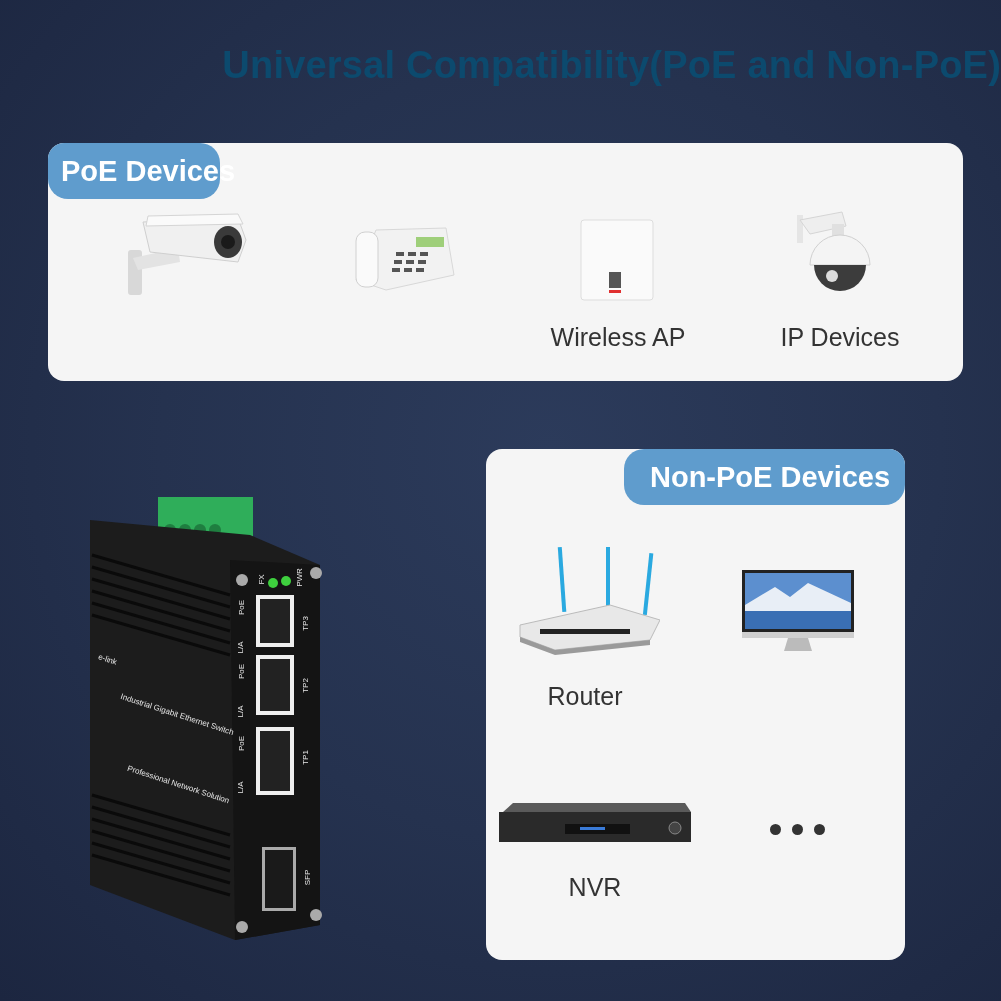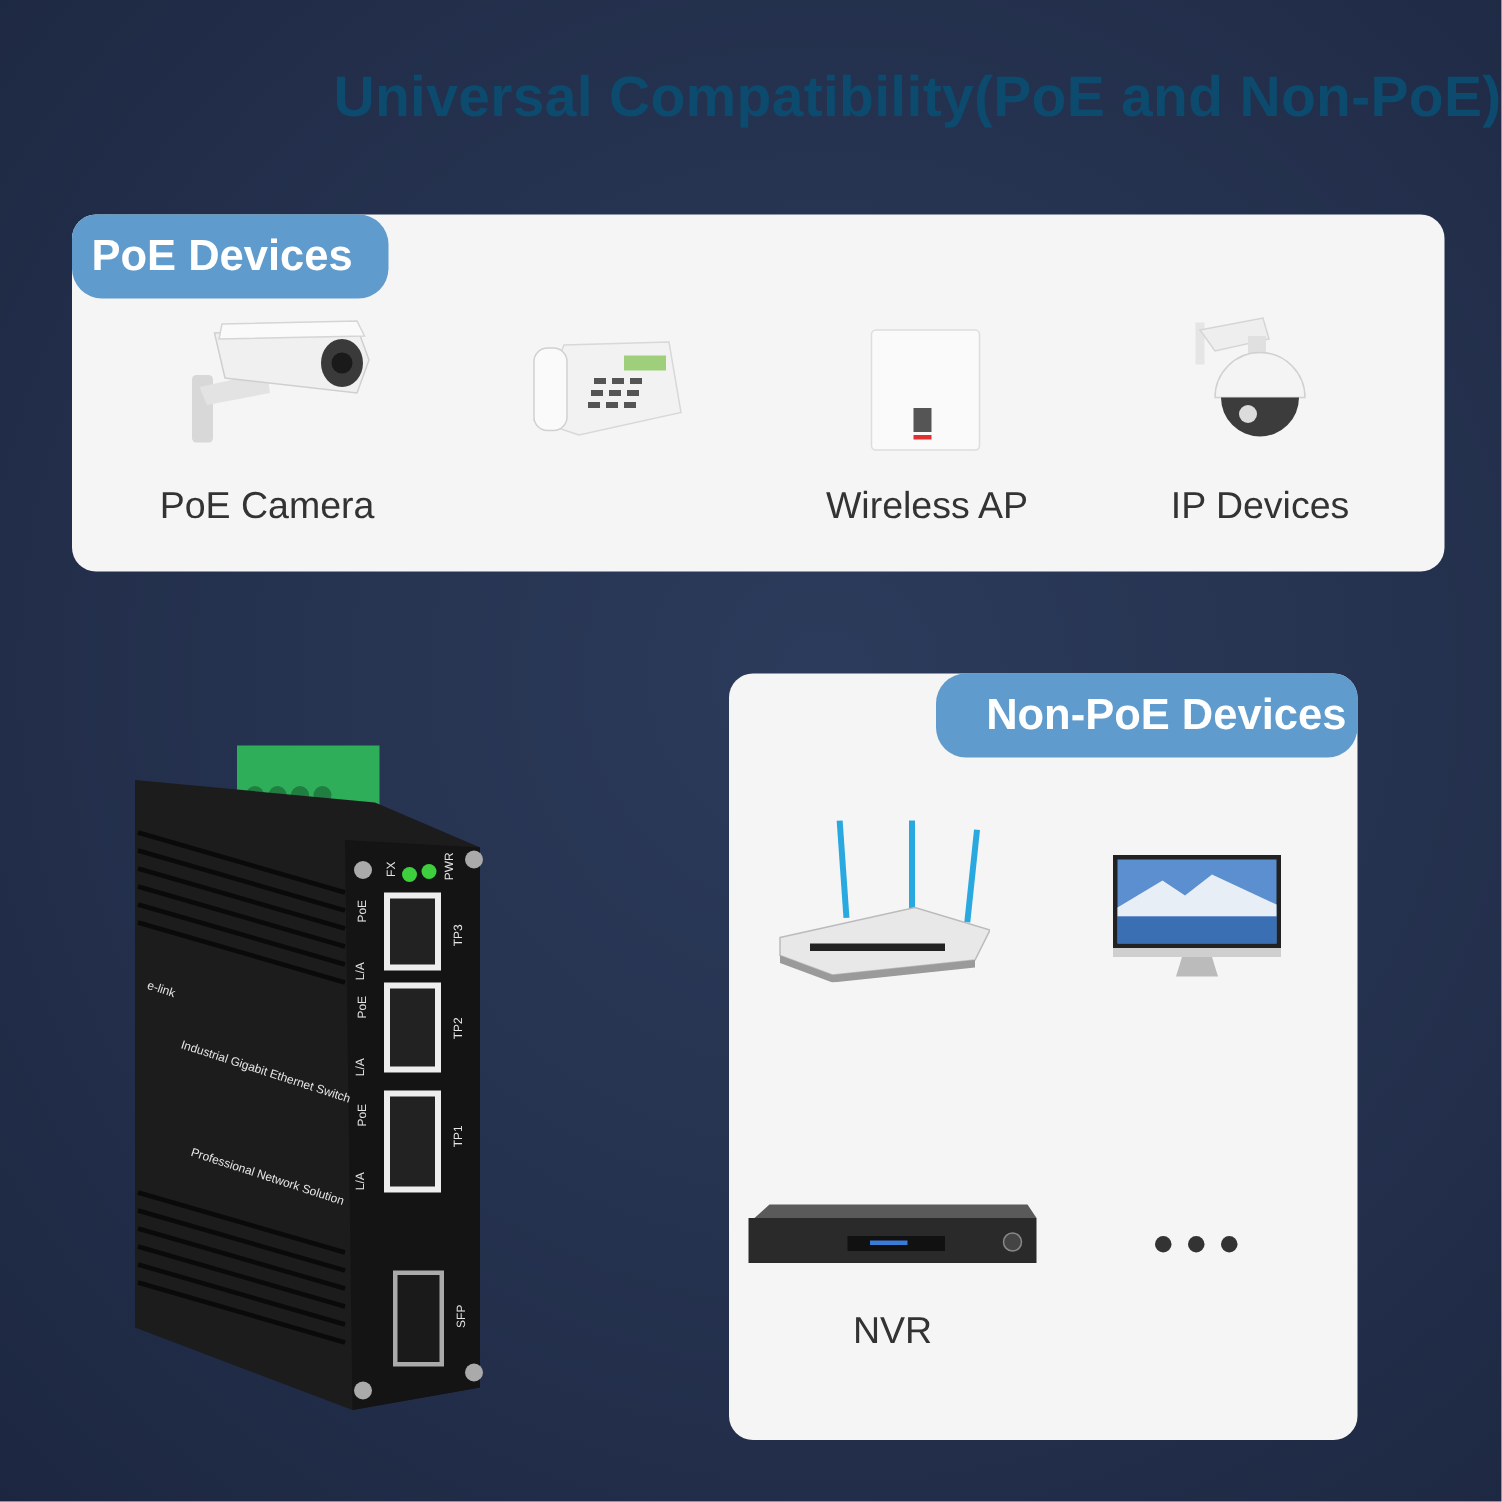--- a/index.html
+++ b/index.html
@@ -16,22 +16,22 @@
   .panel {
     position: absolute; background: #f5f5f5; border-radius: 16px;
   }
   .panel-poe { left: 48px; top: 143px; width: 915px; height: 238px; }
   .panel-nonpoe { left: 486px; top: 449px; width: 419px; height: 511px; }
   .badge {
     position: absolute; background: #5f9ccd; color: #ffffff; font-weight: bold;
     font-size: 29px; height: 56px; line-height: 56px; border-radius: 18px;
     white-space: nowrap;
   }
-  .badge-poe { left: 48px; top: 143px; width: 211px; padding-left: 13px; border-radius: 16px 20px 20px 0; border-bottom-left-radius: 20px; }
-  .badge-nonpoe { left: 624px; top: 449px; width: 281px; padding-left: 26px; border-radius: 20px 16px 20px 20px; text-align: center; }
+  .badge-poe { left: 48px; top: 143px; width: 172px; padding-left: 13px; border-radius: 16px 20px 20px 0; border-bottom-left-radius: 20px; }
+  .badge-nonpoe { left: 624px; top: 449px; width: 281px; padding-left: 26px; border-radius: 20px 16px 20px 20px; }
   .device { position: absolute; text-align: center; }
   .device .label { font-size: 25px; color: #333333; white-space: nowrap; }
 
   
   .poe-camera { left: 88px; top: 210px; width: 180px; }
   .voip { left: 316px; top: 210px; width: 180px; }
   .wap { left: 528px; top: 210px; width: 180px; }
   .ipcam { left: 750px; top: 210px; width: 180px; }
   .device .label.row1 { position: absolute; top: 113px; left: 0; width: 100%; }
 
@@ -56,21 +56,20 @@
 
 <div class="device poe-camera">
   <svg width="180" height="95" viewBox="0 0 180 95">
     <rect x="40" y="40" width="14" height="45" rx="3" fill="#d8d8d8"></rect>
     <polygon points="45,48 90,38 92,52 50,60" fill="#e3e3e3"></polygon>
     <polygon points="55,12 150,8 158,30 150,52 62,42" fill="#f0f0f0" stroke="#cfcfcf"></polygon>
     <polygon points="60,6 150,4 155,14 58,16" fill="#fafafa" stroke="#d5d5d5"></polygon>
     <ellipse cx="140" cy="32" rx="14" ry="16" fill="#3a3a3a"></ellipse>
     <circle cx="140" cy="32" r="7" fill="#1a1a1a"></circle>
   </svg>
-  <div class="label row1">PoE Camera</div>
 </div>
 
 <div class="device voip">
   <svg width="180" height="95" viewBox="0 0 180 95">
     <polygon points="40,70 60,20 130,18 138,65 70,80" fill="#f2f2f2" stroke="#d8d8d8"></polygon>
     <rect x="40" y="22" width="22" height="55" rx="9" fill="#fafafa" stroke="#d0d0d0"></rect>
     <rect x="100" y="27" width="28" height="10" fill="#9fcf7a"></rect>
     <g fill="#555">
       <rect x="80" y="42" width="8" height="4"></rect>
         <rect x="92" y="42" width="8" height="4"></rect>
@@ -113,20 +112,21 @@
   <svg width="150" height="110" viewBox="0 0 150 110">
     <rect x="50" y="2" width="4" height="65" fill="#2aa9e0" transform="rotate(-4 52 34)"></rect>
     <rect x="96" y="2" width="4" height="65" fill="#2aa9e0"></rect>
     <rect x="136" y="8" width="4" height="62" fill="#2aa9e0" transform="rotate(6 138 40)"></rect>
     <polygon points="10,80 100,60 150,75 140,95 45,105 10,92" fill="#e8e8e8" stroke="#bbbbbb"></polygon>
     <polygon points="10,92 45,105 140,95 140,100 45,110 10,97" fill="#9a9a9a"></polygon>
     <g fill="#222">
         <rect x="30" y="84" width="90" height="5"></rect>
       </g>
   </svg>
+  <div class="label" style="position:absolute;top:137px;left:0;width:100%;">Router</div>
 </div>
 
 <div class="device computer">
   <svg width="150" height="95" viewBox="0 0 150 95">
     <rect x="22" y="5" width="112" height="68" fill="#222"></rect>
     <rect x="25" y="8" width="106" height="56" fill="#5c8fcf"></rect>
     <polygon points="25,40 55,22 70,32 88,18 131,38 131,46 25,46" fill="#e8eef6"></polygon>
     <rect x="25" y="46" width="106" height="18" fill="#3a6fb4"></rect>
     <rect x="22" y="67" width="112" height="6" fill="#cfcfcf"></rect>
     <polygon points="68,73 88,73 92,86 64,86" fill="#bbbbbb"></polygon>

